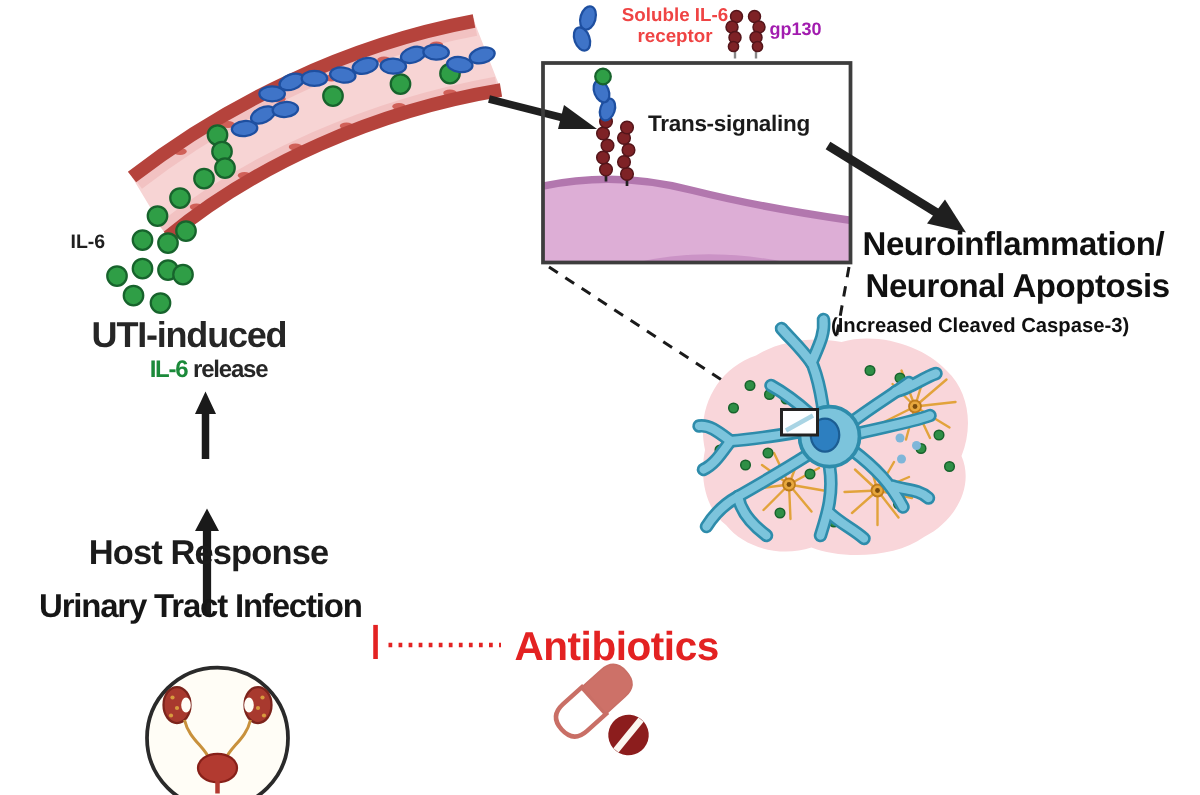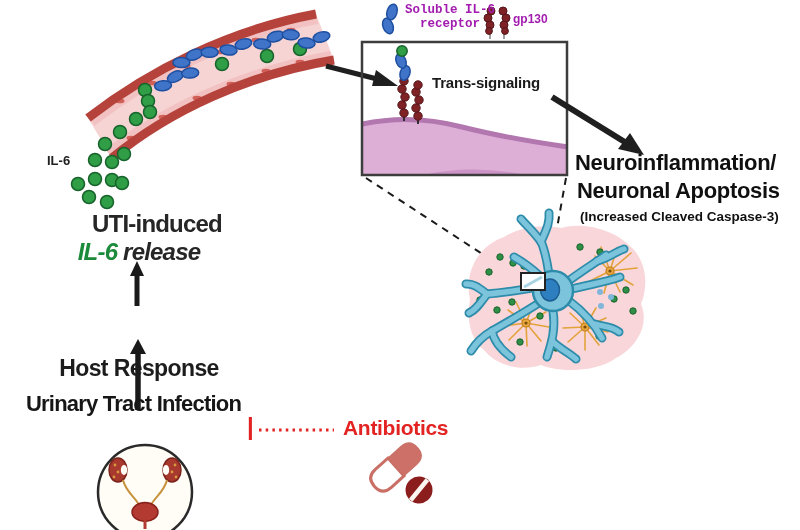--- a/index.html
+++ b/index.html
@@ -1,33 +1,33 @@
 <!DOCTYPE html>
 <html><head>
 <meta charset="utf-8">
 <style>
   html,body{margin:0;padding:0;background:#ffffff;}
   #stage{position:relative;width:800px;height:530px;background:#ffffff;overflow:hidden;
          font-family:"Liberation Sans",sans-serif;}
   #art{position:absolute;left:0;top:0;}
   .txt{position:absolute;font-weight:bold;white-space:nowrap;}
-  .t-legend-blue{left:400px;top:3px;width:100px;text-align:center;font-size:12.5px;line-height:14px;color:#a21caf;font-family:Liberation Mono, monospace;}
+  .t-legend-blue{left:400px;top:3px;width:100px;text-align:center;font-size:12.5px;line-height:14px;color:#ef4444;}
   .t-gp130{left:513px;top:12px;font-size:12px;color:#a21caf;}
   .t-trans{left:430px;top:74px;width:112px;text-align:center;font-size:15px;color:#1b1b1b;letter-spacing:-.2px;}
   .t-out1{left:575px;top:150px;font-size:22px;color:#101010;letter-spacing:-.3px;}
   .t-out2{left:577px;top:178px;font-size:22px;color:#101010;letter-spacing:-.3px;}
-  .t-out3{left:580px;top:209px;font-size:13.5px;color:#101010;}
+  .t-out3{left:554px;top:209px;font-size:13.5px;color:#101010;}
   .t-il6{left:47px;top:153px;font-size:13px;color:#202020;}
-  .t-uti1{left:57px;top:210px;width:200px;text-align:center;font-size:24px;color:#262626;letter-spacing:-.8px;}
-  .t-uti2{left:39px;top:238px;width:200px;text-align:center;font-size:24px;color:#262626;letter-spacing:-.8px;font-style:italic;}
+  .t-uti1{left:26px;top:210px;width:200px;text-align:center;font-size:24px;color:#262626;letter-spacing:-.8px;}
+  .t-uti2{left:39px;top:238px;width:200px;text-align:center;font-size:16px;color:#262626;letter-spacing:-.8px;}
   .green{color:#1b8a3a;}
   .t-host{left:34px;top:307px;width:210px;text-align:center;font-size:23px;color:#1c1c1c;letter-spacing:-.6px;margin-top:48px;}
   .t-utib{left:26px;top:391px;font-size:22px;color:#161616;letter-spacing:-.8px;}
   .t-bar{left:247px;top:413px;font-size:24px;color:#e32222;}
-  .t-anti{left:343px;top:416px;font-size:21px;color:#e32222;letter-spacing:-.3px;}
+  .t-anti{left:343px;top:416px;font-size:27px;color:#e32222;letter-spacing:-.3px;}
   .dend-o{stroke:#2e8cab;stroke-width:9;fill:none;stroke-linecap:round;}
   .dend-i{stroke:#7cc4dc;stroke-width:5.5;fill:none;stroke-linecap:round;}
   .astro{stroke:#e2a33b;stroke-width:1.6;fill:none;stroke-linecap:round;}
 </style>
 </head>
 <body>
 
 <div id="stage">
 
 <svg id="art" width="800" height="530" viewBox="0 0 800 530">

